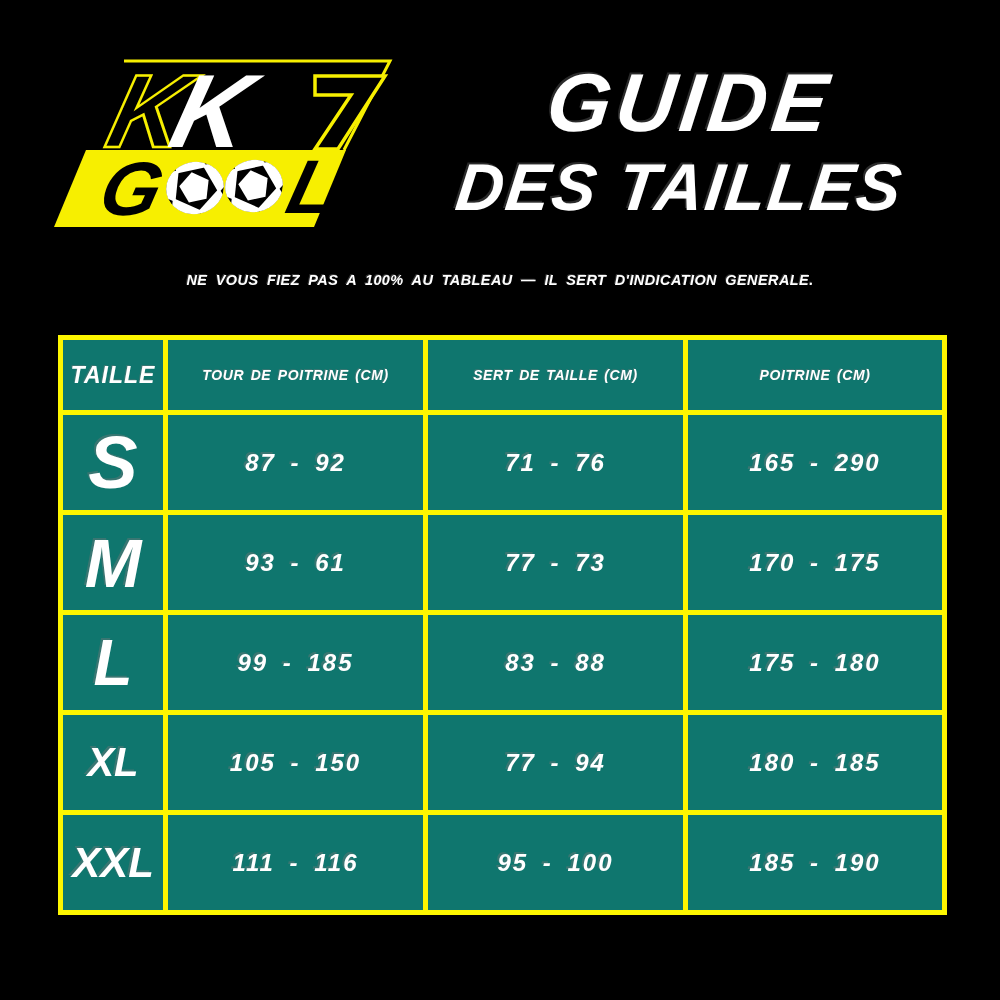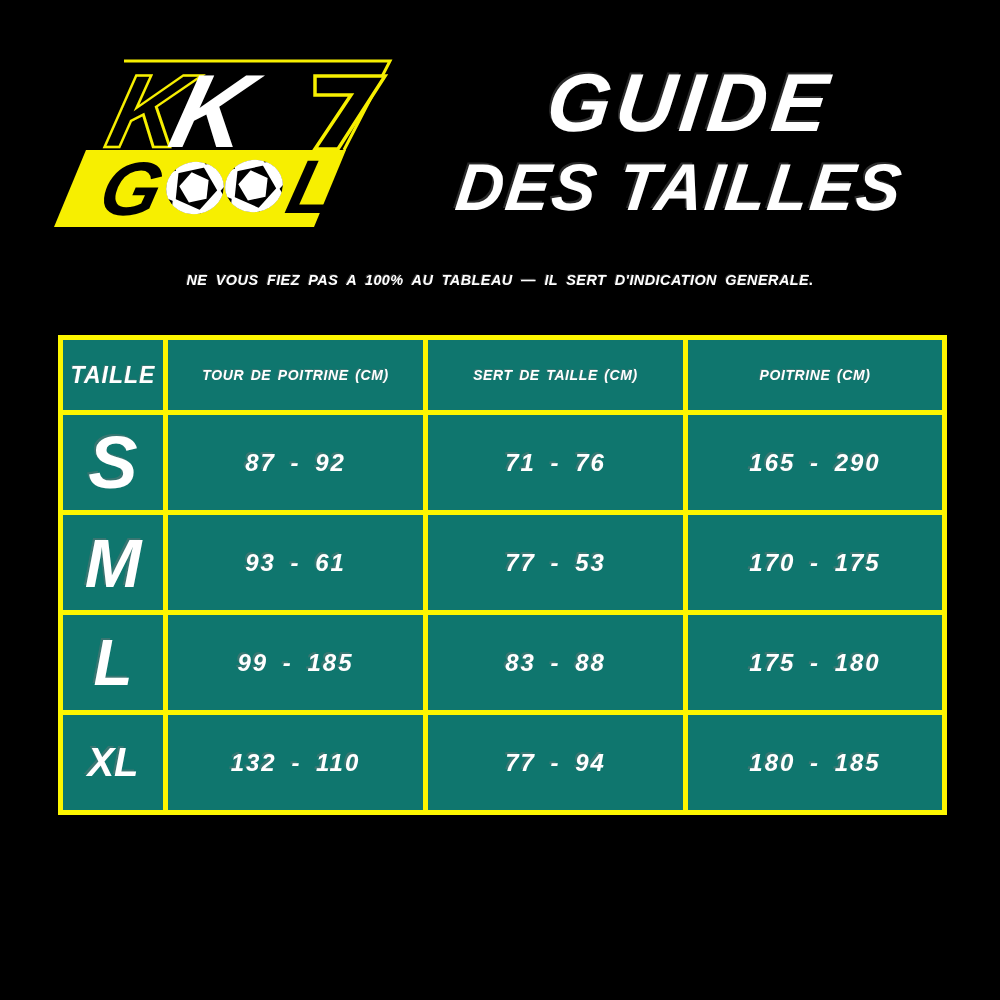--- a/index.html
+++ b/index.html
@@ -121,31 +121,37 @@
     <tbody>
       <tr>
         <td class="size-cell">S</td>
         <td>87 - 92</td>
         <td>71 - 76</td>
         <td>165 - 290</td>
       </tr>
       <tr>
         <td class="size-cell">M</td>
         <td>93 - 61</td>
-        <td>77 - 53</td>
+        <td>77 - 73</td>
         <td>170 - 175</td>
       </tr>
       <tr>
         <td class="size-cell">L</td>
         <td>99 - 185</td>
         <td>83 - 88</td>
         <td>175 - 180</td>
       </tr>
       <tr>
         <td class="size-cell">XL</td>
-        <td>132 - 110</td>
+        <td>105 - 150</td>
         <td>77 - 94</td>
         <td>180 - 185</td>
+      </tr>
+      <tr>
+        <td class="size-cell">XXL</td>
+        <td>111 - 116</td>
+        <td>95 - 100</td>
+        <td>185 - 190</td>
       </tr>
     </tbody>
   </table>
 
 </div>
 
 </body></html>

